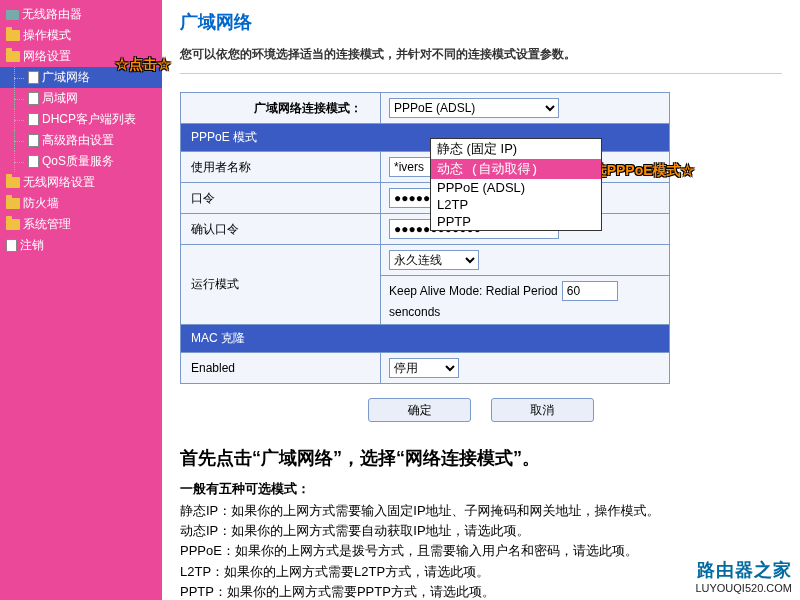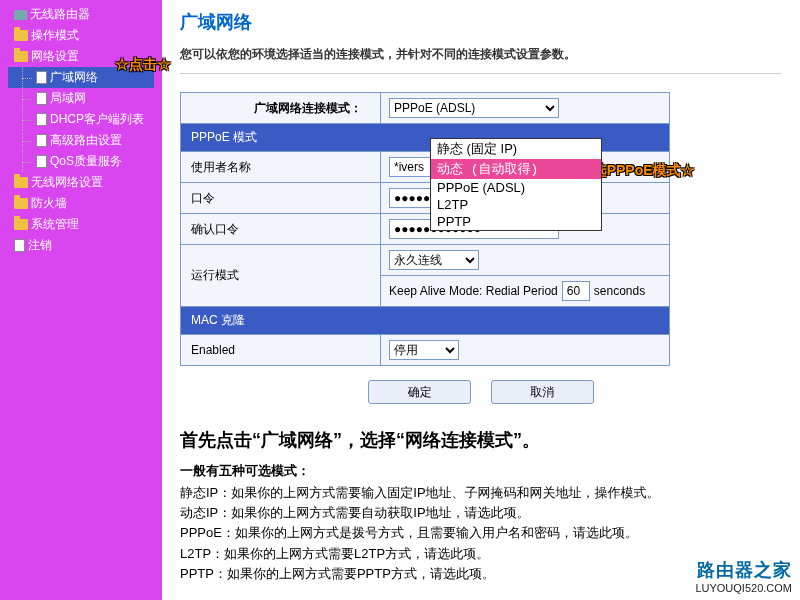--- a/index.html
+++ b/index.html
@@ -1,18 +1,18 @@
 <!DOCTYPE html>
 <html><head>
 <meta charset="utf-8">
 <style>
 * { box-sizing: border-box; margin: 0; padding: 0; }
 body { font-family: "Microsoft YaHei", SimSun, Arial, sans-serif; font-size: 12px; background: #fff; width: 800px; height: 600px; overflow: hidden; position: relative; }
 .layout { display: flex; height: 600px; }
-.sidebar { width: 162px; background: #d946ef; color: #fff; padding: 4px 8px; }
+.sidebar { width: 162px; background: #ec4899; color: #fff; padding: 4px 0; }
 .tree-node { padding: 2px 4px 2px 6px; display: flex; align-items: center; gap: 3px; font-size: 12px; white-space: nowrap; }
 .tree-node.child { padding-left: 28px; position: relative; }
 .tree-node.child::before { content: ""; position: absolute; left: 14px; top: 0; bottom: 0; border-left: 1px dotted #aaa; }
 .tree-node.child::after { content: ""; position: absolute; left: 14px; top: 50%; width: 10px; border-top: 1px dotted #aaa; }
 .tree-node.selected { background: #3b5bc4; }
 .folder-icon { width: 14px; height: 11px; background: #f0c040; display: inline-block; border-radius: 1px; position: relative; }
 .folder-icon::before { content: ""; position: absolute; top: -3px; left: 0; width: 6px; height: 3px; background: #f0c040; border-radius: 1px 1px 0 0; }
 .page-icon { width: 11px; height: 13px; background: #fff; border: 1px solid #888; display: inline-block; }
 .router-icon { width: 13px; height: 10px; background: #7aa; display: inline-block; border-radius: 1px; }
 .annotation { position: absolute; color: #ff8c00; font-weight: bold; font-size: 14px; text-shadow: 1px 1px 0 #000, -1px -1px 0 #000, 1px -1px 0 #000, -1px 1px 0 #000; }
@@ -133,21 +133,21 @@
         <td>
           <select style="width:90px">
             <option>永久连线</option>
           </select>
         </td>
       </tr>
       <tr>
         <td>
           <div class="inline-row">
             <span>Keep Alive Mode: Redial Period</span>
-            <input type="text" style="width: 28px;" value="60">
+            <input type="text" style="width: 56px;" value="60">
             <span>senconds</span>
           </div>
         </td>
       </tr>
       <tr>
             <td colspan="2" class="section-header">MAC 克隆</td>
           </tr>
       <tr>
         <td class="plain-label">Enabled</td>
         <td>

